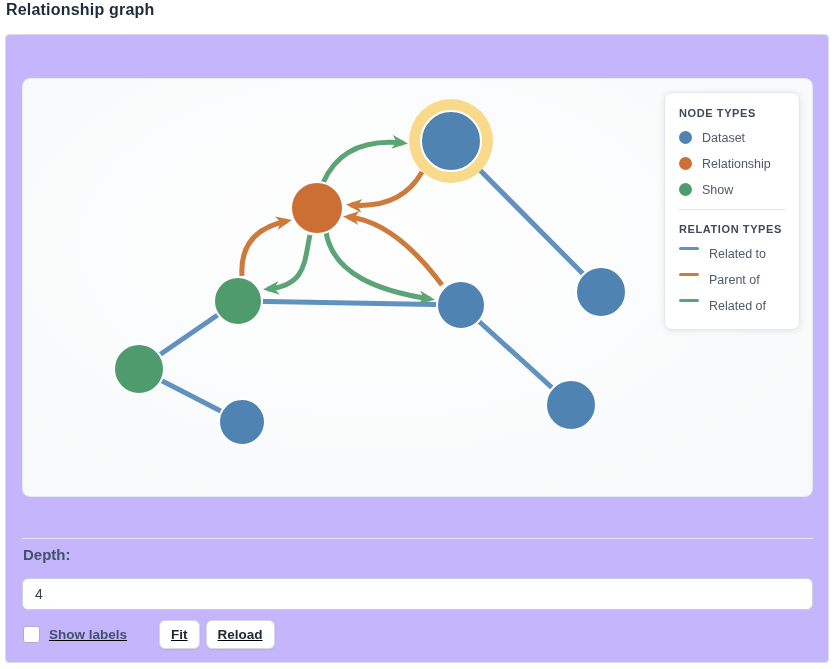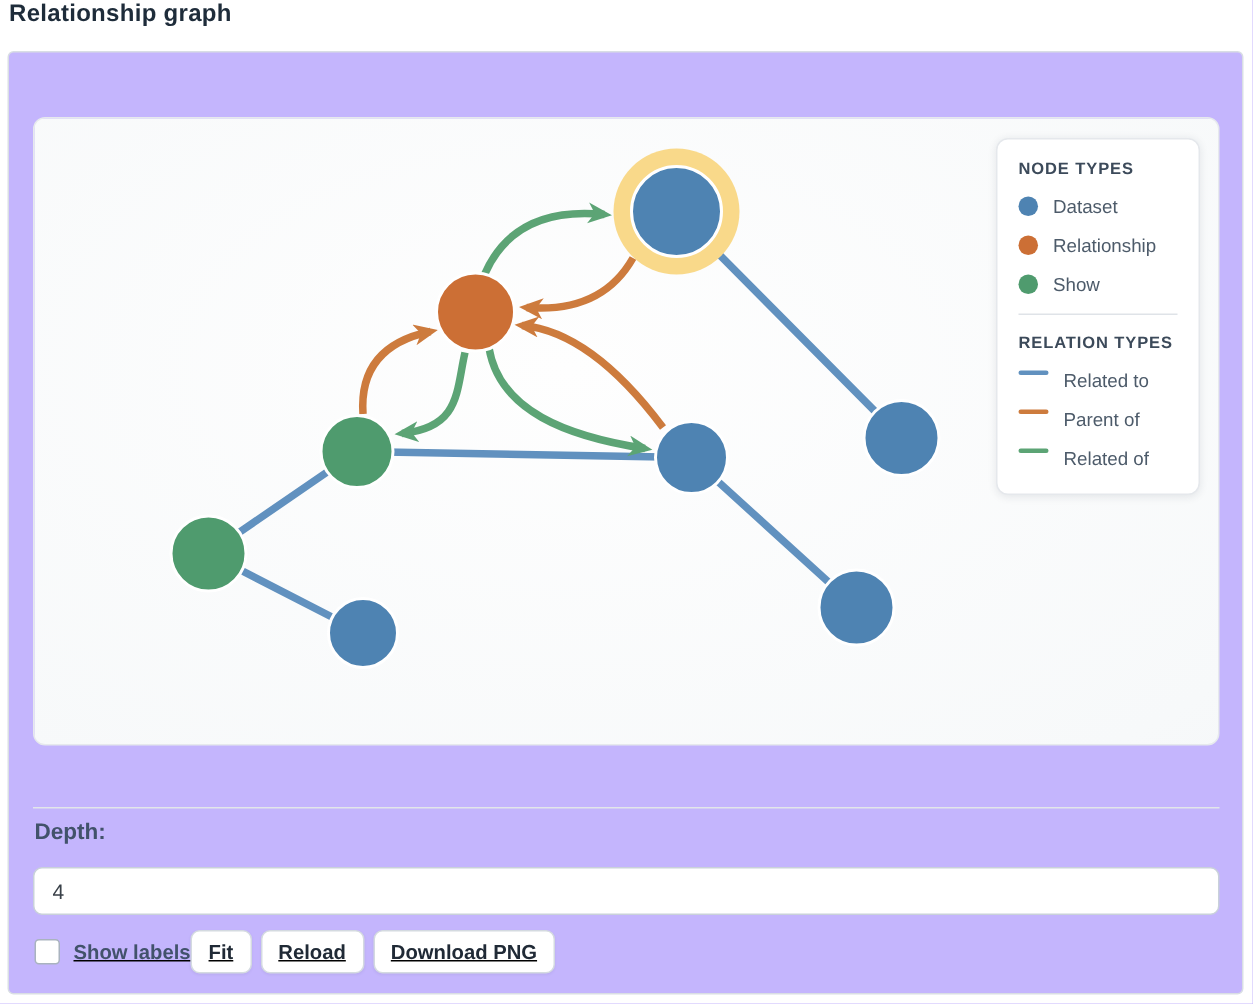--- a/index.html
+++ b/index.html
@@ -67,21 +67,21 @@
   .show-labels-label {
     margin-left:9px; font-size:13.5px; font-weight:700; color:#42526b;
   }
   .btn {
     margin-left:6px; height:29px; padding:0 11px;
     background:#ffffff; border:1px solid #d4dae0; border-radius:6px;
     font-family:"Liberation Sans", sans-serif;
     font-size:13.5px; font-weight:700; color:#202a36;
     box-shadow:0 1px 2px rgba(0,0,0,.05); cursor:pointer;
   }
-  .btn:first-of-type { margin-left:0; }
+  .btn:first-of-type { margin-left:32px; }
 </style>
 </head>
 <body>
 
 <h1 class="page-title">Relationship graph</h1>
 
 <div class="card">
 
   <div class="graph-box">
     <svg width="789" height="417" viewBox="0 0 789 417">
@@ -158,16 +158,15 @@
 
   <label class="depth-label">Depth:</label>
 
   <input class="depth-input" type="text" value="4" style="">
 
   <div class="controls-row">
     <input type="checkbox" class="show-labels-checkbox" style="">
     <span class="show-labels-label">Show labels</span>
     <button class="btn">Fit</button>
     <button class="btn">Reload</button>
-    <button class="btn">Download PNG</button>
   </div>
 
 </div>
 
 </body></html>

